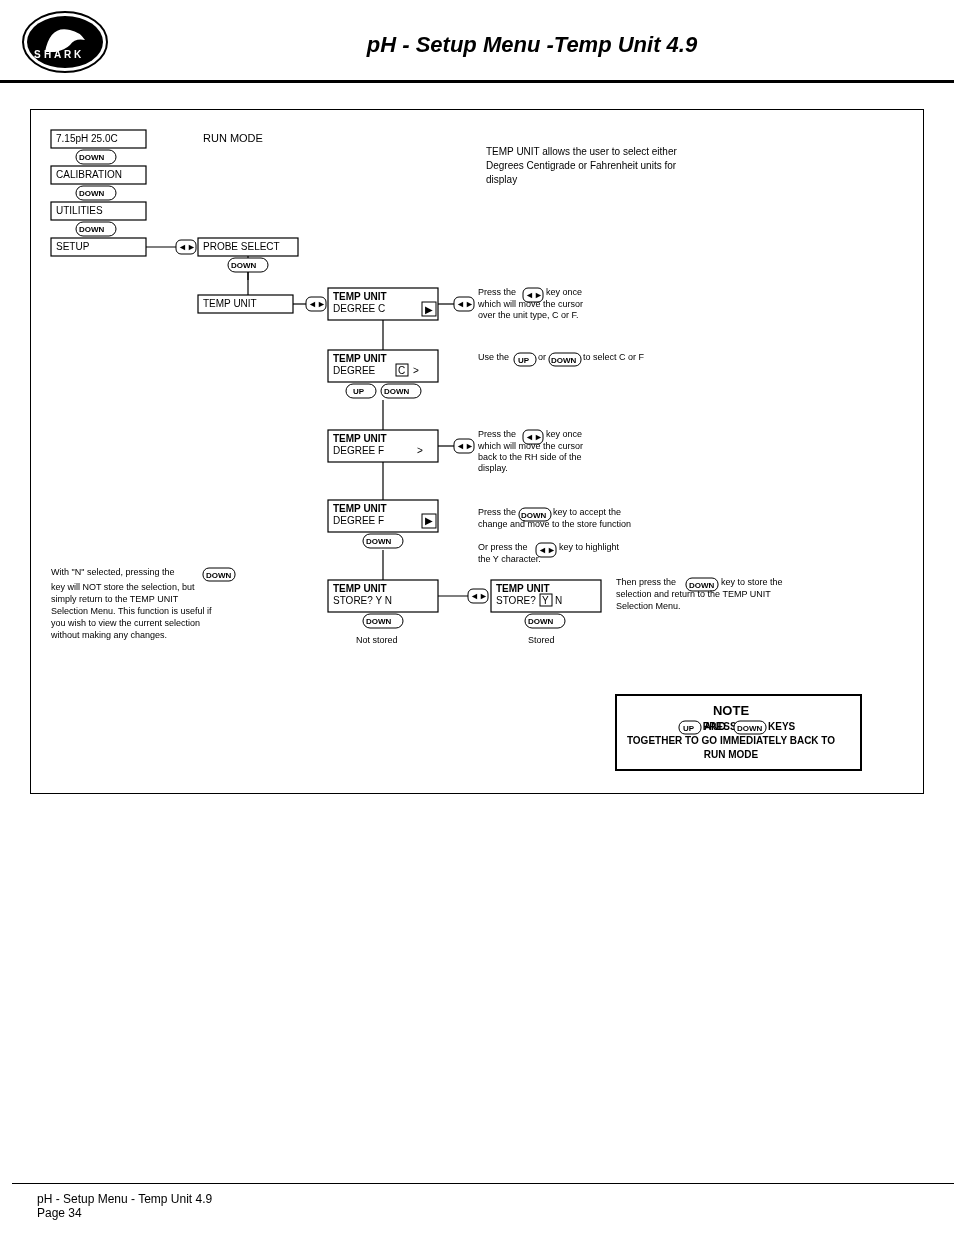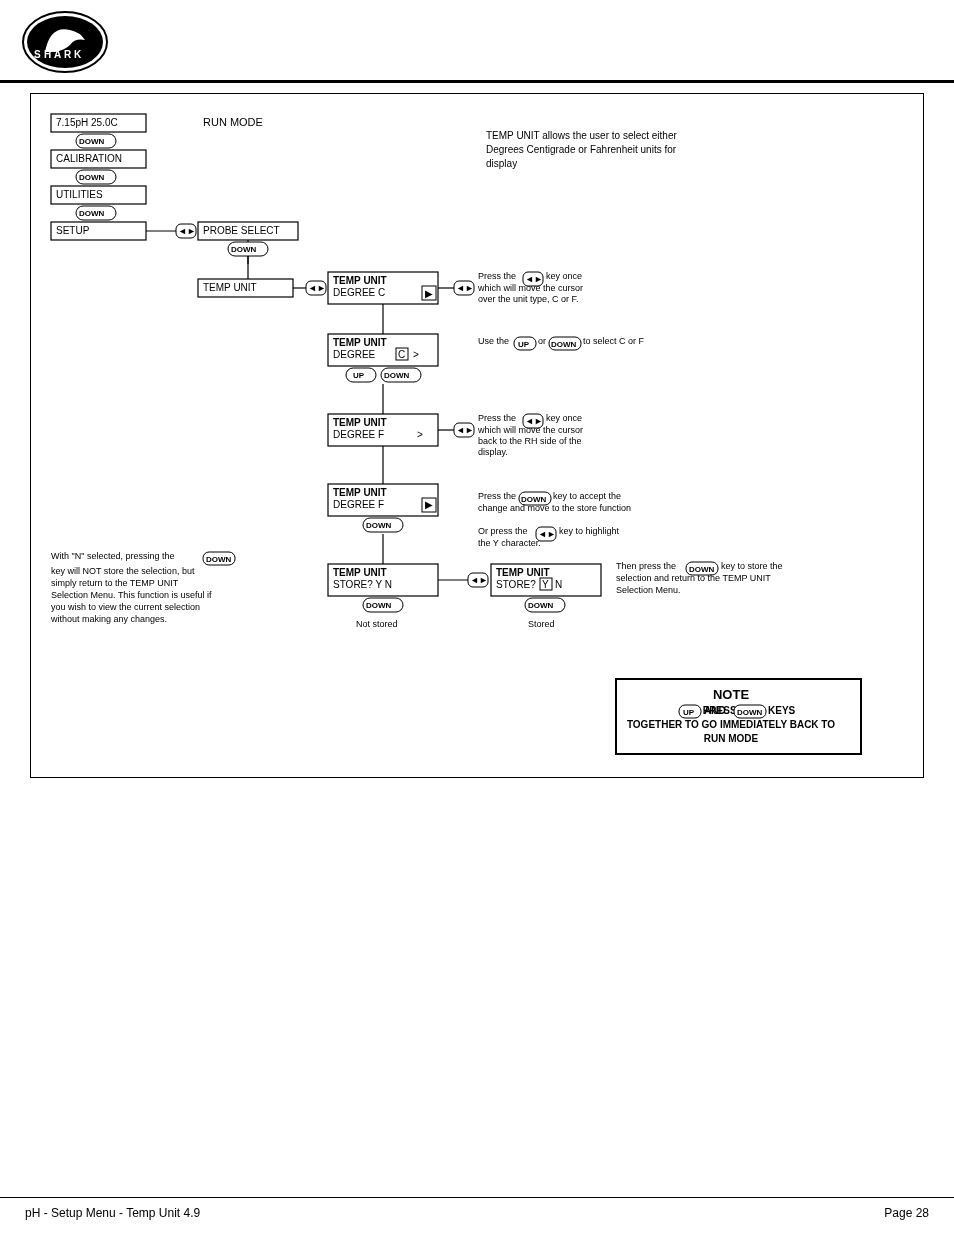--- a/index.html
+++ b/index.html
@@ -45,44 +45,45 @@
       font-size: 22px;
       font-weight: bold;
       font-style: italic;
       text-align: center;
       display: block;
       margin-top: 4px;
     }
 
     
     .main-content {
-      padding: 10px 20px;
+      padding: 26px 20px;
     }
 
     
     .diagram-box {
       border: 1.5px solid #000;
       margin: 0 10px;
       padding: 15px;
       min-height: 680px;
       position: relative;
     }
 
     
     .footer {
       position: absolute;
       bottom: 15px;
-      left: 0;
+      left: 12px;
       right: 0;
       display: flex;
       justify-content: space-between;
       padding: 0 25px;
       font-size: 12px;
       border-top: 1px solid #000;
       padding-top: 8px;
+      flex-direction: column;
     }
   </style>
 </head>
 <body>
 
 <div class="header">
   <div class="logo-container">
     <svg class="logo-svg" viewBox="0 0 90 65" xmlns="http://www.w3.org/2000/svg">
 
       <ellipse cx="45" cy="32" rx="42" ry="30" fill="none" stroke="#000" stroke-width="2"></ellipse>
@@ -91,20 +92,21 @@
       <path d="M25,42 Q30,15 50,20 Q60,22 65,30 Q55,28 50,35 Q45,40 35,42 Z" fill="#fff"></path>
 
       <text x="14" y="48" fill="#fff" font-size="10" font-weight="bold" font-family="Arial">S</text>
       <text x="24" y="48" fill="#fff" font-size="10" font-weight="bold" font-family="Arial">H</text>
       <text x="34" y="48" fill="#fff" font-size="10" font-weight="bold" font-family="Arial">A</text>
       <text x="44" y="48" fill="#fff" font-size="10" font-weight="bold" font-family="Arial">R</text>
       <text x="54" y="48" fill="#fff" font-size="10" font-weight="bold" font-family="Arial">K</text>
     </svg>
   </div>
   <div class="header-text">
+    <span class="header-subtitle">pH - Setup Menu -Temp Unit 4.9</span>
   </div>
 </div>
 
 <div class="main-content">
   <div class="diagram-box">
     
     <svg width="880" height="650" viewBox="0 0 880 650" xmlns="http://www.w3.org/2000/svg">
 
       <rect x="5" y="5" width="95" height="18" fill="white" stroke="black" stroke-width="1.2"></rect>
       <text x="10" y="17" font-size="10" font-family="Arial">7.15pH  25.0C</text>
@@ -290,14 +292,14 @@
       <text x="691" y="606" font-size="8" font-family="Arial" font-weight="bold">DOWN</text>
       <text x="722" y="605" font-size="10" font-family="Arial" font-weight="bold"> KEYS</text>
       <text x="685" y="619" font-size="10" font-family="Arial" font-weight="bold" text-anchor="middle">TOGETHER TO GO IMMEDIATELY BACK TO</text>
       <text x="685" y="633" font-size="10" font-family="Arial" font-weight="bold" text-anchor="middle">RUN MODE</text>
     </svg>
   </div>
 </div>
 
 <div class="footer">
   <span>pH - Setup Menu - Temp Unit 4.9</span>
-  <span>Page 28</span>
+  <span>Page 34</span>
 </div>
 
 </body></html>

